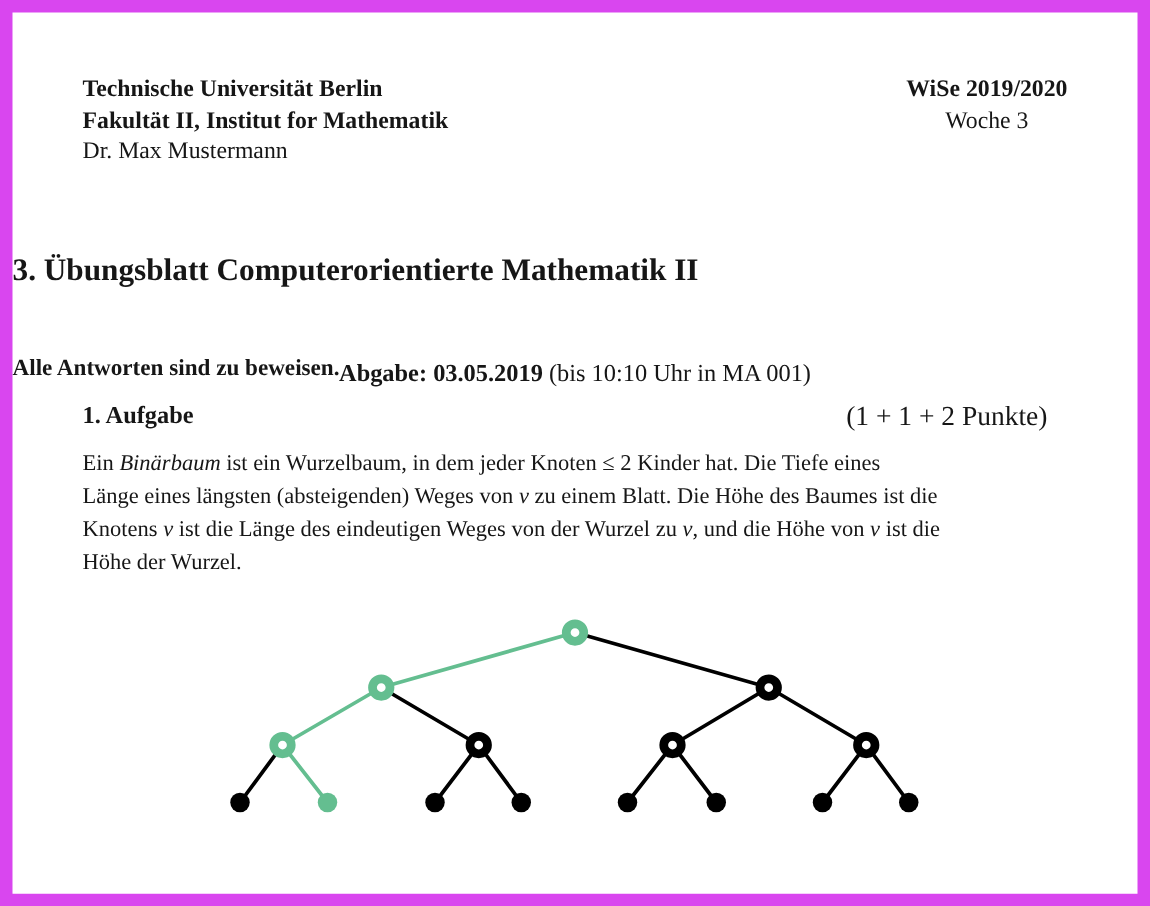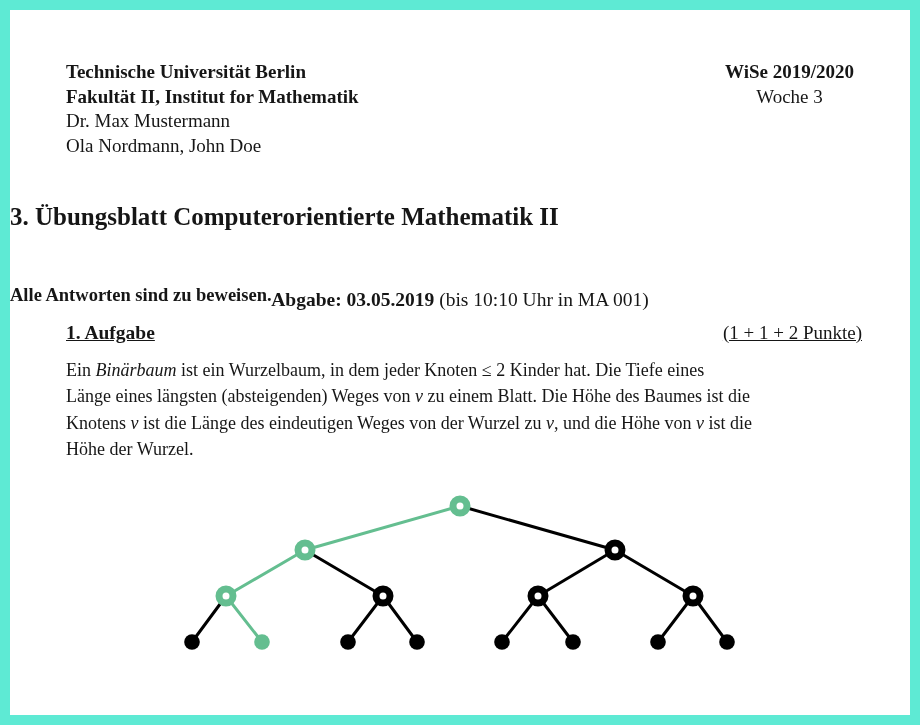--- a/index.html
+++ b/index.html
@@ -4,21 +4,21 @@
 <style>
   html, body { margin: 0; padding: 0; }
   body {
     width: 920px; height: 725px;
     background: #000;
     font-family: "Liberation Serif", "DejaVu Serif", serif;
   }
   .frame {
     width: 900px; height: 705px;
     padding: 10px;
-    background: #5eead4;
+    background: #d946ef;
   }
   .page {
     position: relative;
     width: 900px; height: 705px;
     background: #fff;
     color: #161616;
   }
   .b { font-weight: bold; }
   .header {
     position: absolute; top: 50px; left: 56px; right: 56px;
@@ -37,25 +37,25 @@
     text-align: center;
     font-size: 19.5px; line-height: 24px; margin-top: 42px;
   }
   .note {
     position: absolute; top: 274px; left: 0; right: 0;
     text-align: left;
     font-size: 18.5px; line-height: 23px;
     font-weight: bold;
   }
   .exercise-row {
-    position: absolute; top: 311px; left: 56px; right: 48px;
+    position: absolute; top: 311px; left: 56px; right: 72px;
     display: flex; justify-content: space-between; align-items: flex-end;
-    font-size: 19.5px; line-height: 24px; text-decoration: underline;
+    font-size: 19.5px; line-height: 24px;
   }
-  .exercise-points { font-size: 19px; font-weight: normal; }
+  .exercise-points { font-size: 22px; font-weight: normal; }
   .body-text {
     position: absolute; top: 347px; left: 56px; right: 40px;
     font-size: 18px; line-height: 26.3px;
   }
   .body-text .line { white-space: nowrap; }
   .it { font-style: italic; }
   .tree-svg {
     position: absolute; left: -10px; top: -10px;
     width: 920px; height: 725px;
     pointer-events: none;
@@ -65,21 +65,20 @@
 <body>
 
 <div class="frame">
   <div class="page">
 
     <div class="header">
       <div class="header-left" id="header-left">
           <div class="b">Technische Universität Berlin</div>
           <div class="b">Fakultät II, Institut for Mathematik</div>
           <div>Dr. Max Mustermann</div>
-          <div>Ola Nordmann, John Doe</div>
         </div>
       <div class="header-right" id="header-right">
           <div class="b">WiSe 2019/2020</div>
           <div>Woche 3</div>
         </div>
     </div>
 
     <h1 class="title">3. Übungsblatt Computerorientierte Mathematik II</h1>
 
     <div class="deadline"><span class="b">Abgabe: 03.05.2019</span><span> (bis 10:10 Uhr in MA 001)</span></div>

